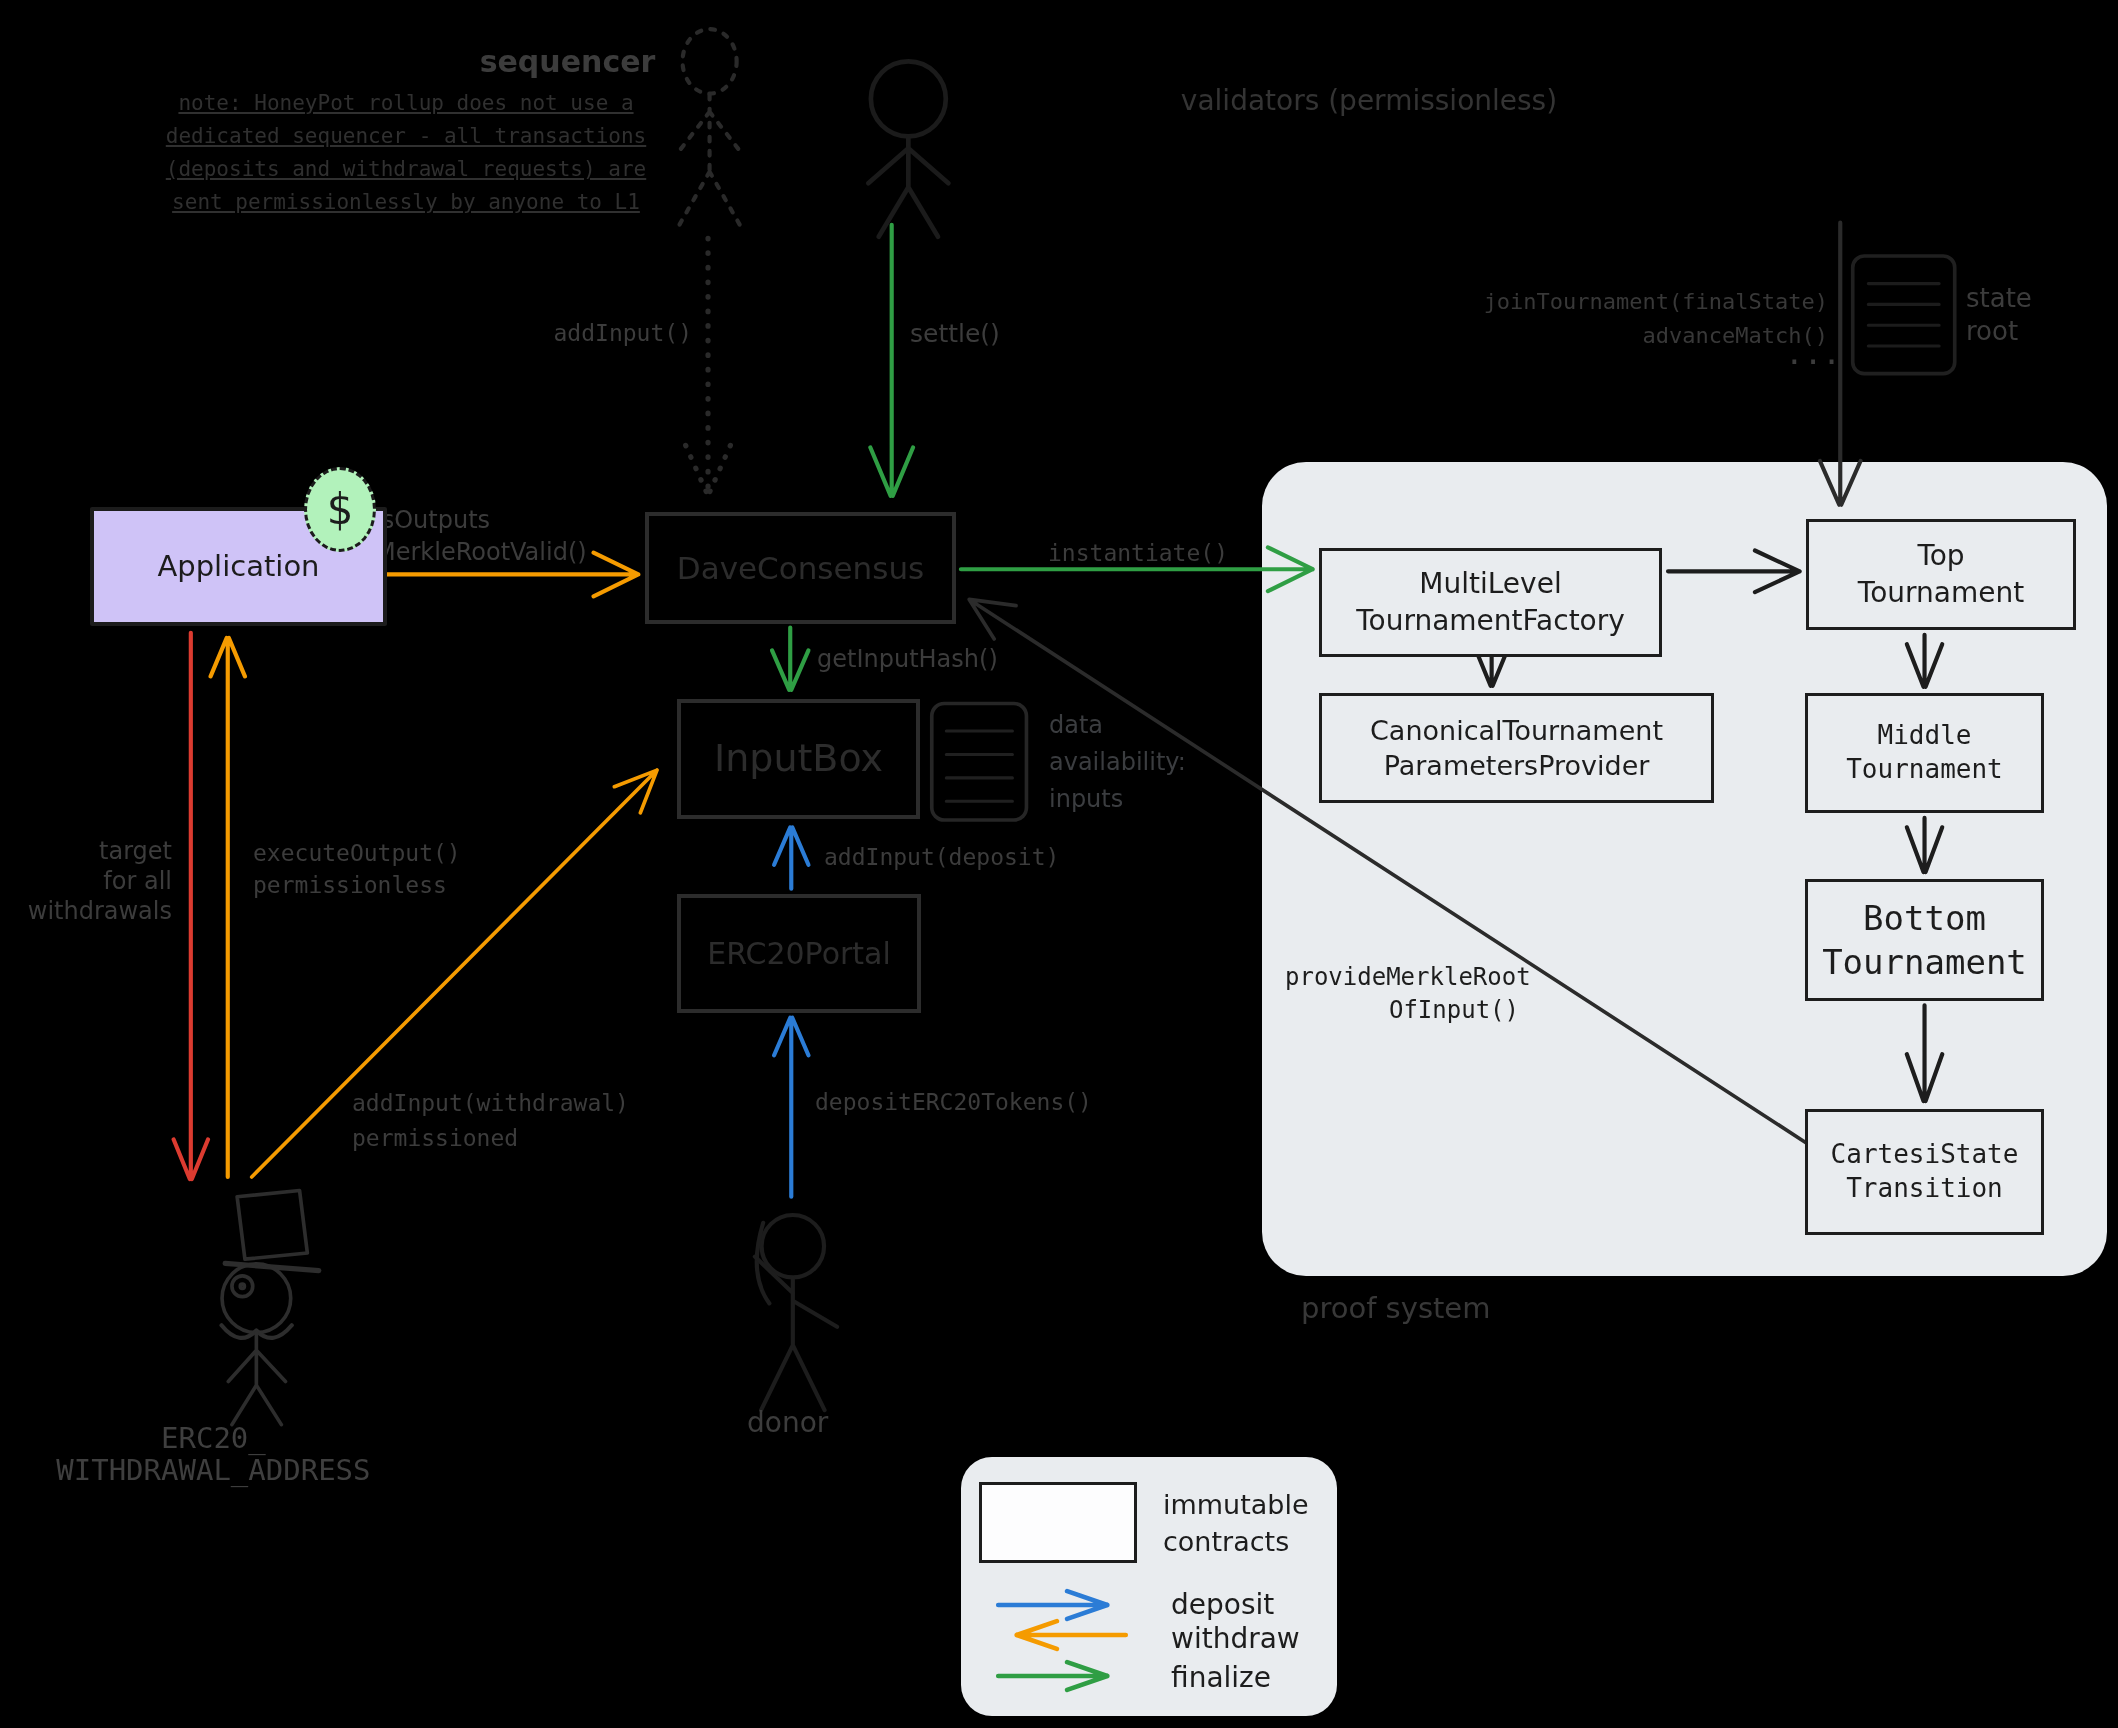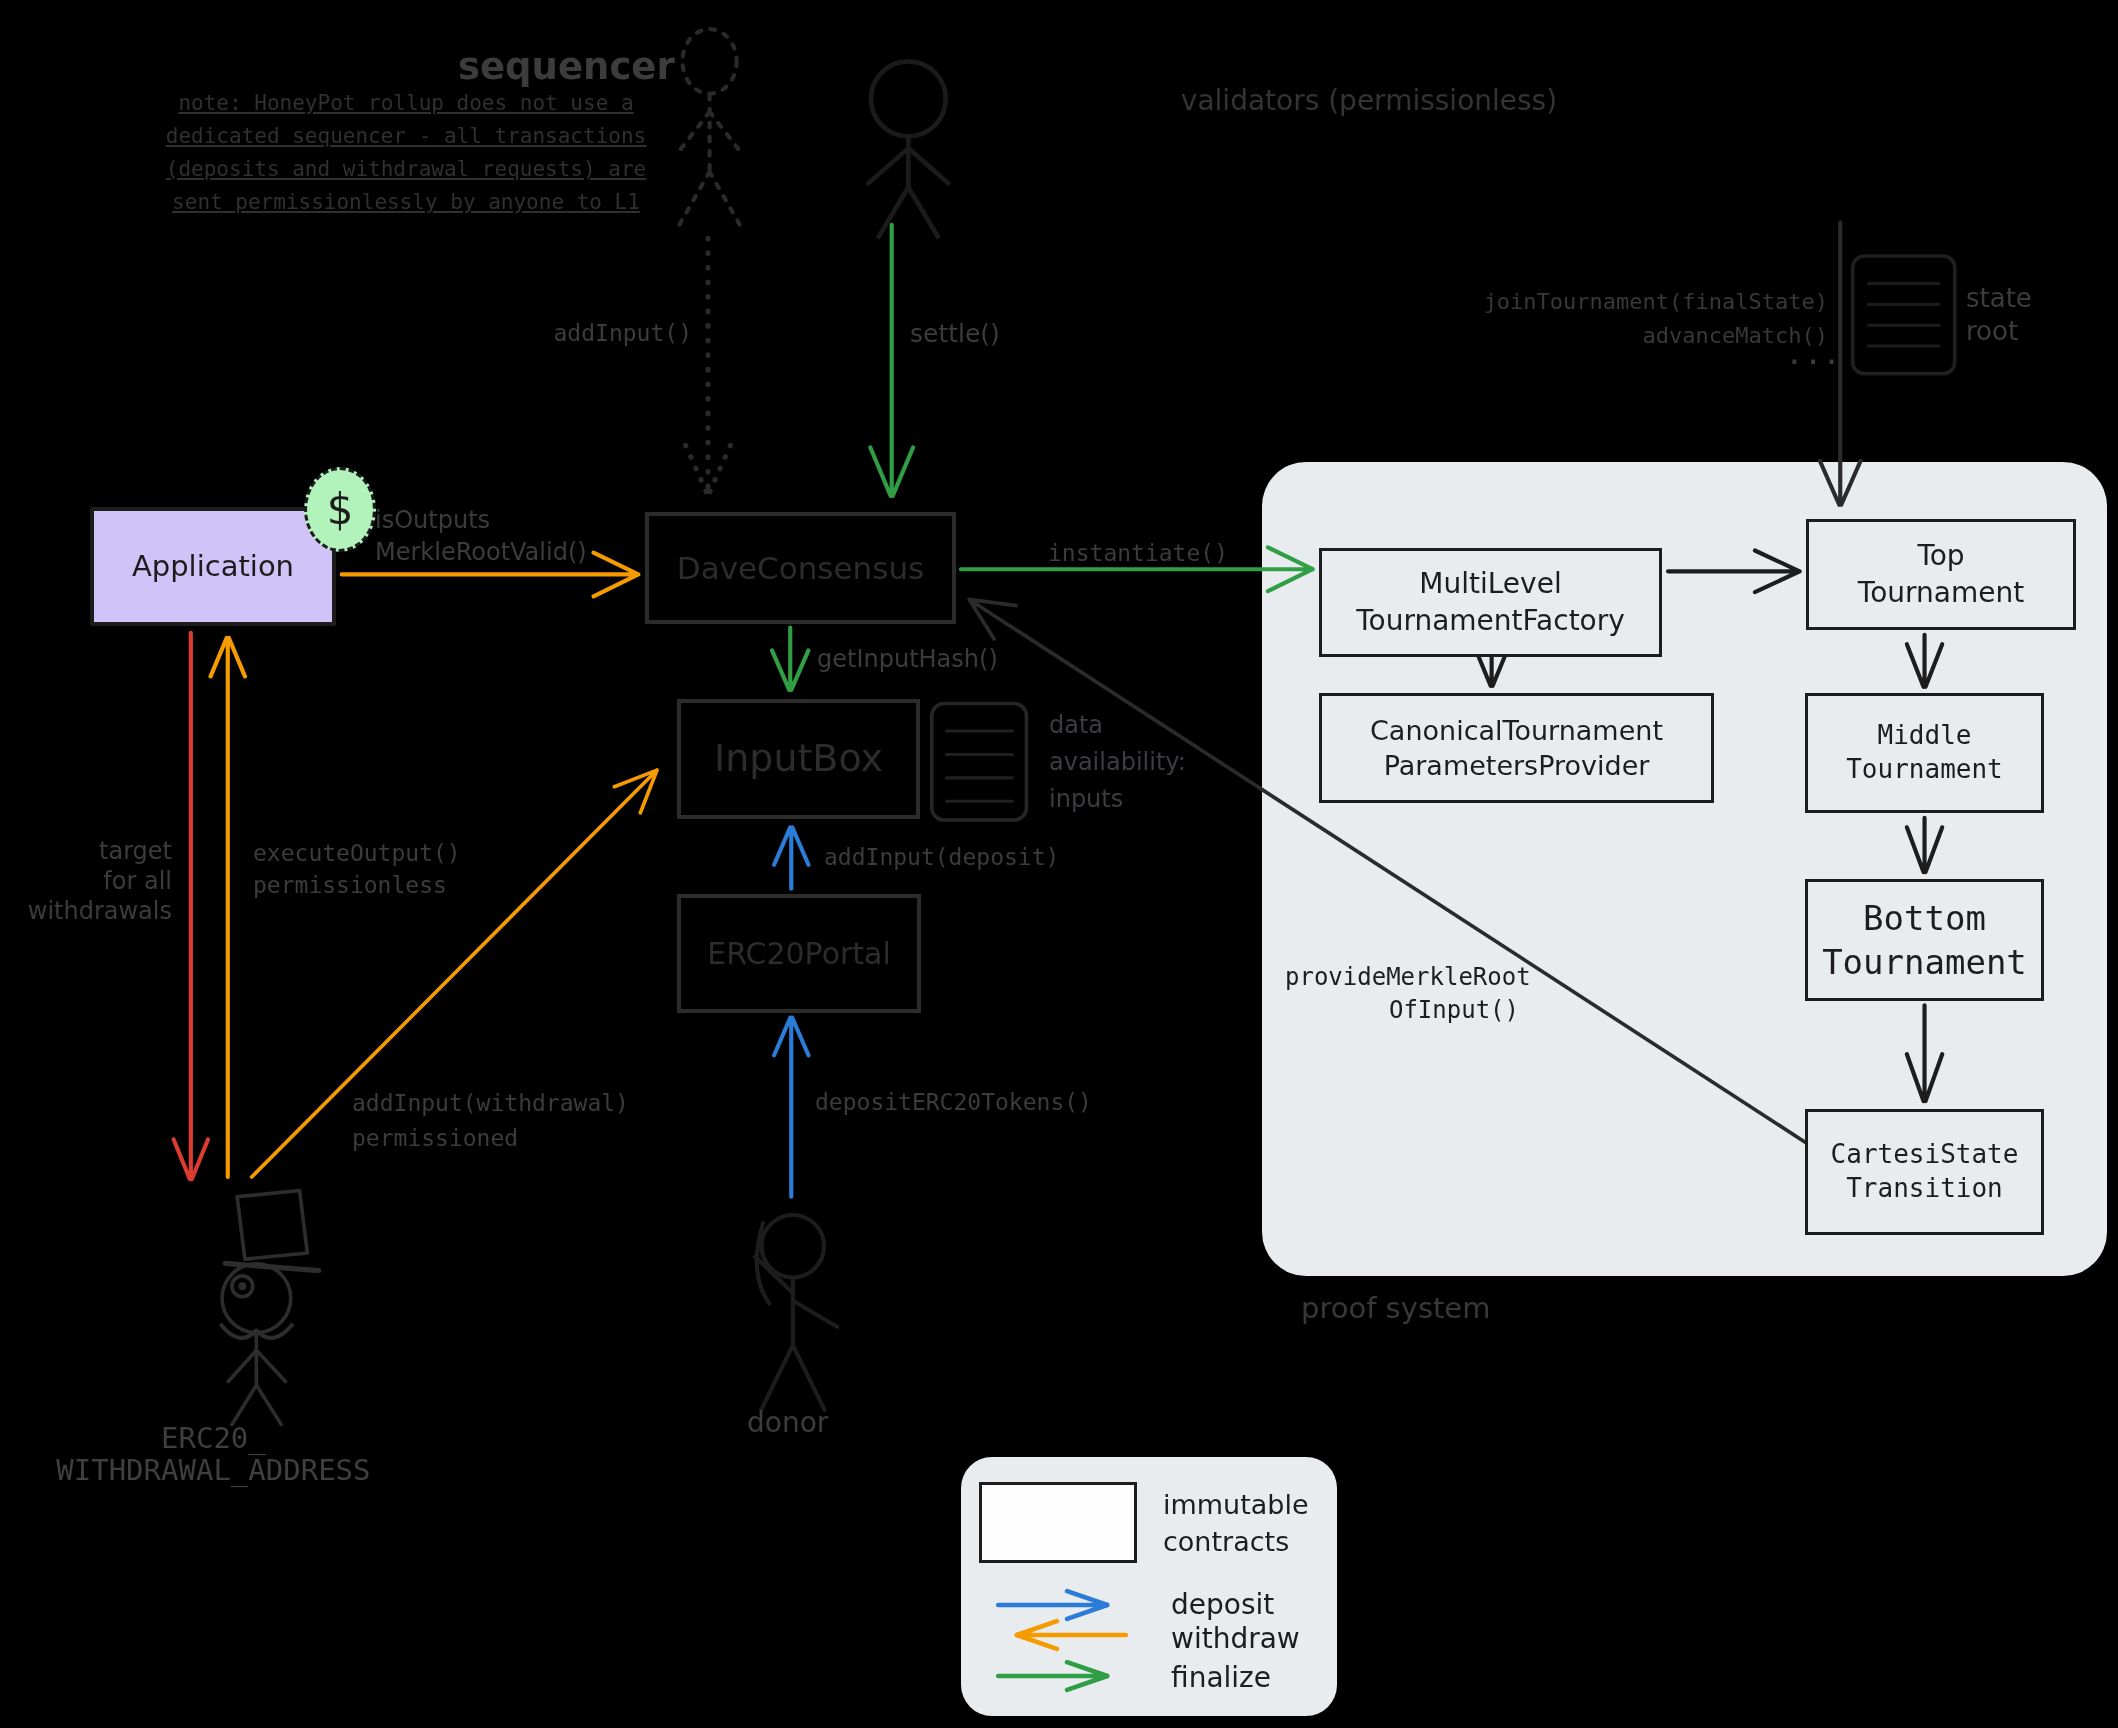--- a/index.html
+++ b/index.html
@@ -138,21 +138,21 @@
       <path d="M470 2420 L455 2300 L575 2288 L590 2408 Z" fill="#ffffff"></path>
       <path d="M432 2428 L612 2442" stroke-width="10"></path>
       <circle cx="492" cy="2495" r="66"></circle>
       <circle cx="465" cy="2472" r="20"></circle>
       <circle cx="465" cy="2472" r="4" fill="#2d2d2d"></circle>
       <path d="M425 2547 Q460 2590 492 2557 Q524 2590 560 2547" stroke-width="8"></path>
       <path d="M492 2561 V2662 M492 2595 L438 2655 M492 2595 L548 2655 M492 2662 L445 2738 M492 2662 L540 2738"></path>
     </g>
   </svg>
 
-  <div class="lbl hand dim z3" style="left:458px;top:42px;width:219px;font-size:37px;font-weight:bold;">sequencer</div>
+  <div class="lbl hand dim z3" style="left:458px;top:42px;width:219px;text-align:center;font-size:30px;font-weight:bold;">sequencer</div>
 
   <div class="lbl mono dim z3" style="left:151px;top:87px;width:510px;text-align:center;font-size:21px;line-height:33px;color:#303030;text-decoration:underline;">note: HoneyPot rollup does not use a
 dedicated sequencer - all transactions
 (deposits and withdrawal requests) are
 sent permissionlessly by anyone to L1</div>
 
   <div class="lbl hand dim z3" style="left:1161px;top:82px;width:416px;text-align:center;font-size:28px;color:#343434;">validators (permissionless)</div>
 
   <div class="lbl mono dim z3" style="left:515px;top:318px;width:177px;text-align:right;font-size:23px;">addInput()</div>
 
@@ -194,21 +194,21 @@
   <div class="lbl mono ink z3" style="left:1285px;top:961px;width:234px;text-align:right;font-size:24px;line-height:33px;">provideMerkleRoot
 OfInput()</div>
 
   <div class="lbl hand dim z3" style="left:1301px;top:1289px;width:229px;font-size:29px;color:#383838;">proof system</div>
 
   <div class="lbl hand dim z3" style="left:747px;top:1404px;width:104px;font-size:28px;">donor</div>
 
   <div class="lbl mono dim z3" style="left:10.4px;top:1422px;width:406px;text-align:center;font-size:29px;line-height:32px;color:#3f3f3f;">ERC20_
 WITHDRAWAL_ADDRESS</div>
 
-  <div class="node hand z3" style="left:90px;top:507px;width:246px;height:119px;background:var(--purple);
+  <div class="node hand z3" style="left:90px;top:507px;width:297px;height:119px;background:var(--purple);
               border:4.7px solid #1c1c1c;color:#1c1c1c;font-size:29px;border-radius:2.1px;">Application</div>
 
   <div class="z3" style="position:absolute;left:304px;top:467px;width:66px;height:79px;border-radius:50%;
               background:var(--money);border:3.1px dashed #1c1c1c;display:flex;align-items:center;
               justify-content:center;z-index:4;">
     <span style="font-size:42px;color:#1c1c1c;font-family:'DejaVu Sans',sans-serif;">$</span>
   </div>
 
   <div class="node hand darknode z3" style="left:645px;top:512px;width:311px;height:112px;font-size:31px;">DaveConsensus</div>
 

